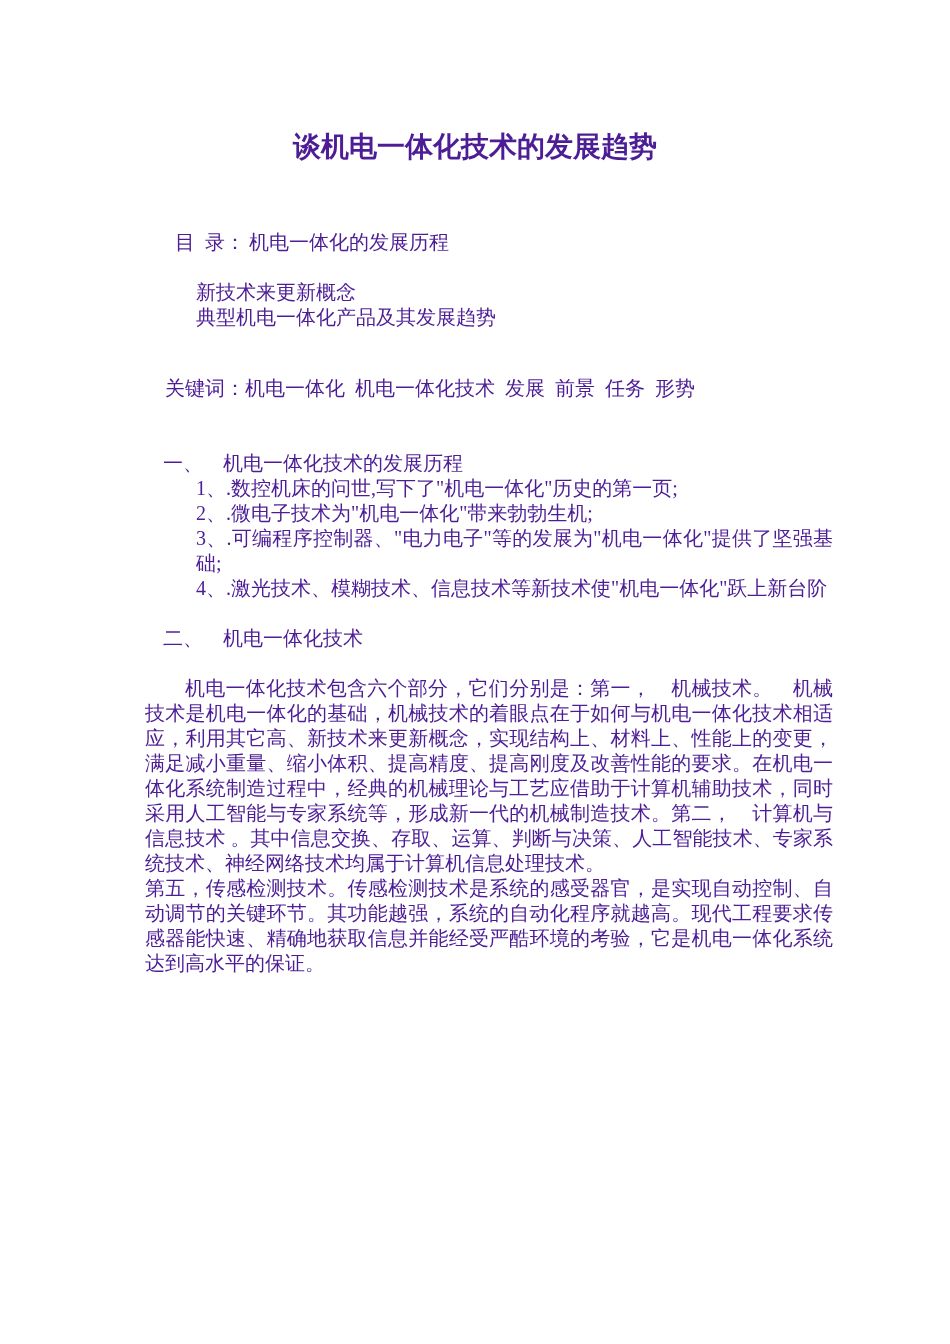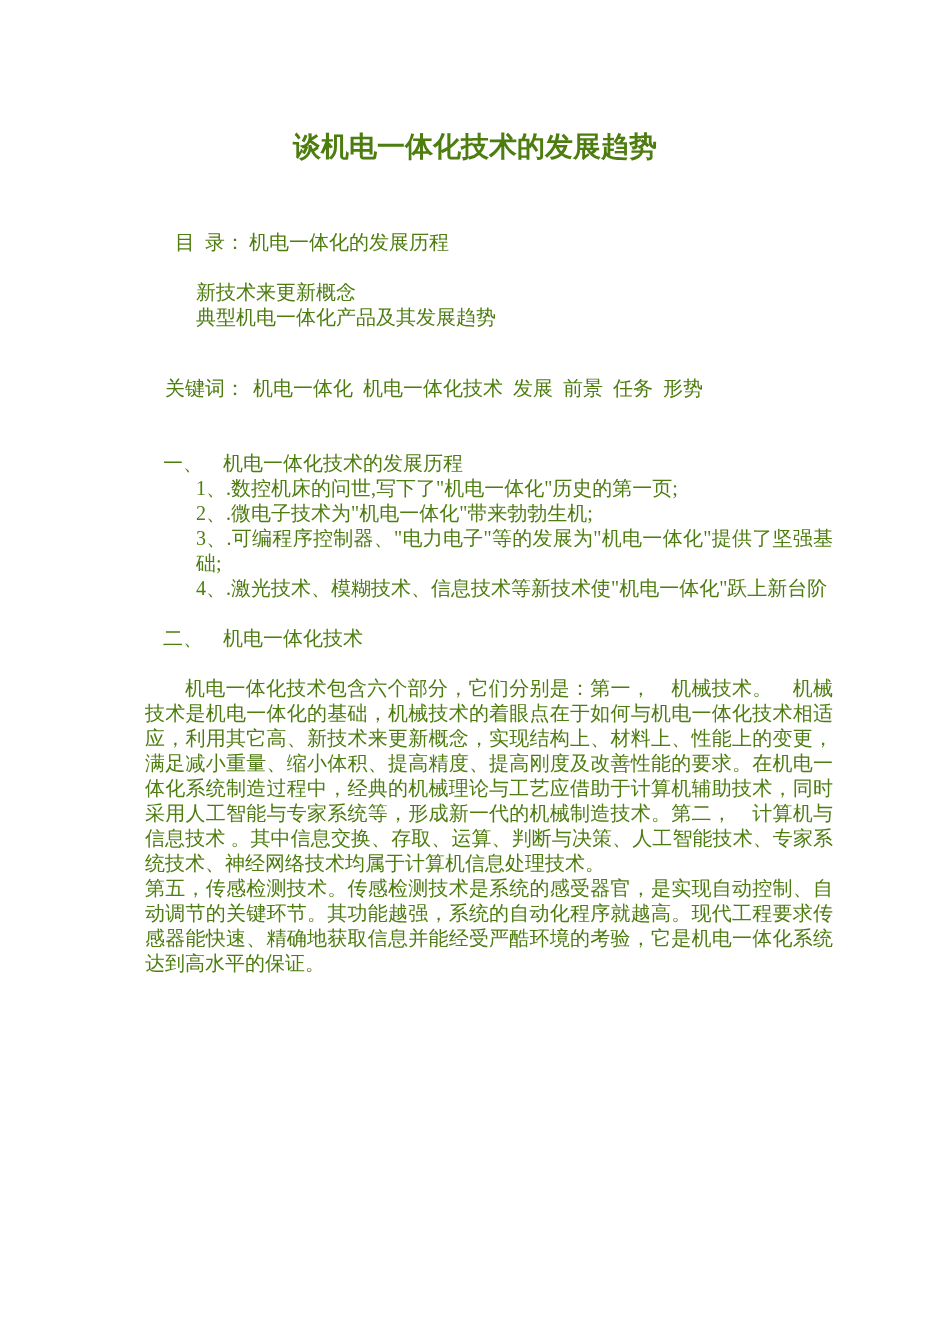--- a/index.html
+++ b/index.html
@@ -3,42 +3,42 @@
 <meta charset="utf-8">
 <style>
   * { margin: 0; padding: 0; box-sizing: border-box; }
   html, body { background: #ffffff; }
   body { width: 950px; }
 
   .page {
     width: 950px;
     height: 1344px;
     background: #ffffff;
-    color: #4d7c0f;
+    color: #4c1d95;
     font-family: "Liberation Serif", "DejaVu Serif", serif;
     font-size: 20px;
     line-height: 25px;
     padding: 130px 117px 40px 145px;
     overflow: hidden;
   }
 
   .doc-title {
     font-size: 28px;
     line-height: 34px;
     font-weight: bold;
     text-align: center;
     margin: 0 28px 41px 0;
   }
 
   .toc-line { white-space: pre-wrap; }
   .toc-first-item { margin-left: 4px; }
   .toc-item { padding-left: 51px; white-space: pre-wrap; }
 
   .keywords { margin-top: 21px; white-space: pre-wrap; }
-  .keywords-text { margin-left: 8px; }
+  .keywords-text { }
 
   .section-heading { margin-top: 25px; padding-left: 18px; white-space: pre-wrap; }
 
   .num-item { padding-left: 51px; text-align: justify; }
 
   .body-block { margin-top: 25px; }
   .para { text-align: justify; }
   .para.indent { text-indent: 2em; }
 </style>
 </head>

